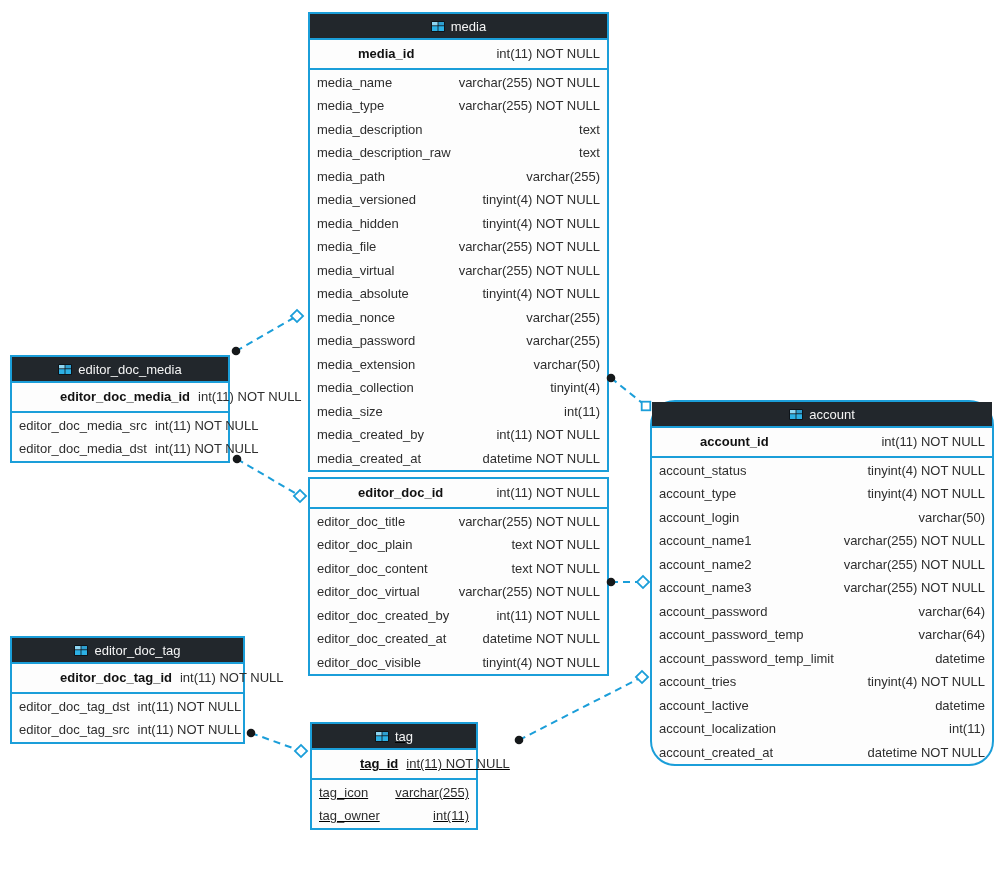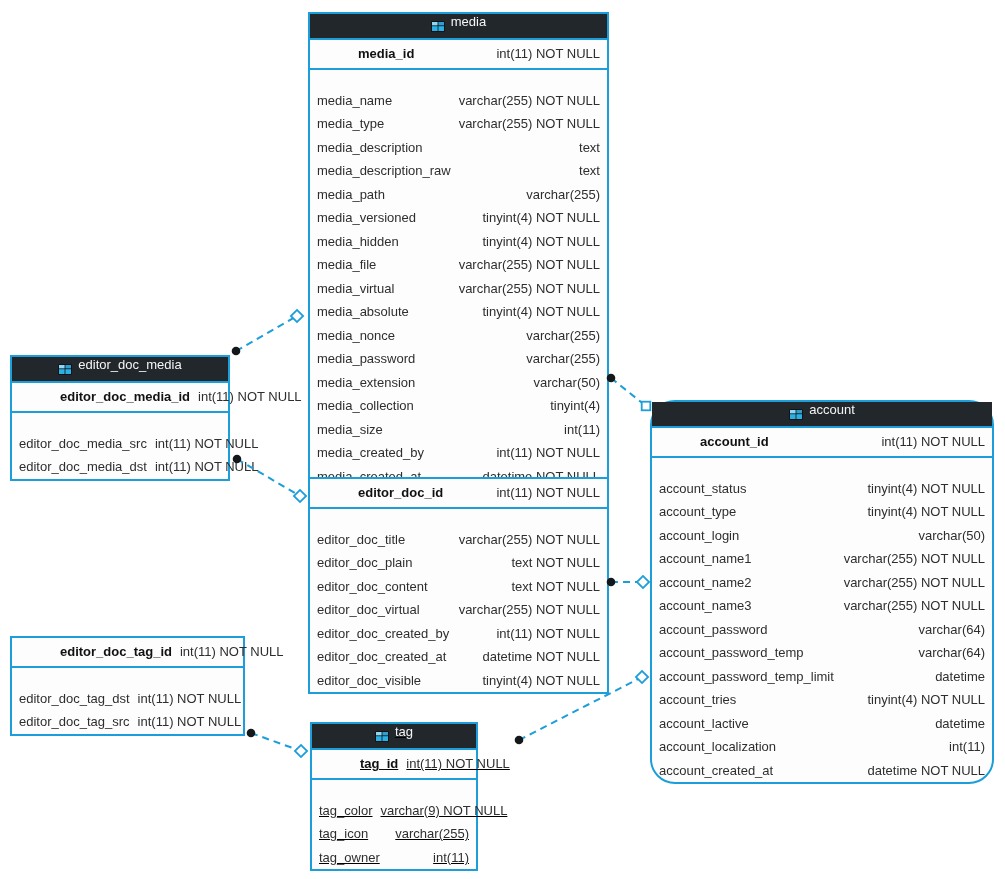--- a/index.html
+++ b/index.html
@@ -17,20 +17,21 @@
   }
   .table-card {
     position: absolute;
     box-sizing: border-box;
     border: 2px solid var(--accent, #1b9ed9);
     background: var(--body-bg, #fdfdfd);
     z-index: 2;
   }
   .table-header {
     display: flex;
+    align-items: center;
     justify-content: center;
     gap: 6px;
     height: 24px;
     background: var(--header-bg, #22272c);
     color: var(--header-text, #f5f5f5);
     font-size: 13px;
     border-bottom: 2px solid var(--accent, #1b9ed9);
   }
   .table-icon {
     display: inline-flex;
@@ -54,21 +55,21 @@
     padding-left: 48px;
   }
   .pk-row .col-name {
     font-weight: bold;
     color: var(--pk-text, #111111);
   }
   .col-type {
     text-align: right;
   }
   .table-body {
-    padding-top: 19px;
+    padding-top: 1px;
   }
   .connections-overlay {
     position: absolute;
     left: 0;
     top: 0;
     width: 1005px;
     height: 879px;
     z-index: 3;
     pointer-events: none;
   }
@@ -223,20 +224,32 @@
           <span class="col-name">editor_doc_created_at</span>
           <span class="col-type">datetime NOT NULL</span>
         </div>
         <div class="row">
           <span class="col-name">editor_doc_visible</span>
           <span class="col-type">tinyint(4) NOT NULL</span>
         </div>
       </div>
     </div>
     <div class="table-card" style="left: 10px; top: 636px; width: 235px;">
+      <div class="table-header">
+        <span class="table-icon">
+          <svg width="14" height="11" viewBox="0 0 14 11">
+            <rect x="0" y="0" width="14" height="11" fill="#0d1319" rx="1.5"></rect>
+            <rect x="1" y="1" width="5.6" height="3.4" fill="#8ed6f2"></rect>
+            <rect x="7.4" y="1" width="5.6" height="3.4" fill="#2e9fd0"></rect>
+            <rect x="1" y="5.2" width="5.6" height="4.8" fill="#2cb0e4"></rect>
+            <rect x="7.4" y="5.2" width="5.6" height="4.8" fill="#2cb0e4"></rect>
+          </svg>
+        </span>
+        <span class="table-title">editor_doc_tag</span>
+      </div>
       <div class="row pk-row">
         <span class="col-name">editor_doc_tag_id</span>
         <span class="col-type">int(11) NOT NULL</span>
       </div>
       <div class="table-body">
         <div class="row">
           <span class="col-name">editor_doc_tag_dst</span>
           <span class="col-type">int(11) NOT NULL</span>
         </div>
         <div class="row">
@@ -256,24 +269,20 @@
             <rect x="7.4" y="5.2" width="5.6" height="4.8" fill="#2cb0e4"></rect>
           </svg>
         </span>
         <span class="table-title">tag</span>
       </div>
       <div class="row pk-row">
         <span class="col-name">tag_id</span>
         <span class="col-type">int(11) NOT NULL</span>
       </div>
       <div class="table-body">
-        <div class="row">
-          <span class="col-name">tag_color</span>
-          <span class="col-type">varchar(9) NOT NULL</span>
-        </div>
         <div class="row">
           <span class="col-name">tag_icon</span>
           <span class="col-type">varchar(255)</span>
         </div>
         <div class="row">
           <span class="col-name">tag_owner</span>
           <span class="col-type">int(11)</span>
         </div>
       </div>
     </div>

